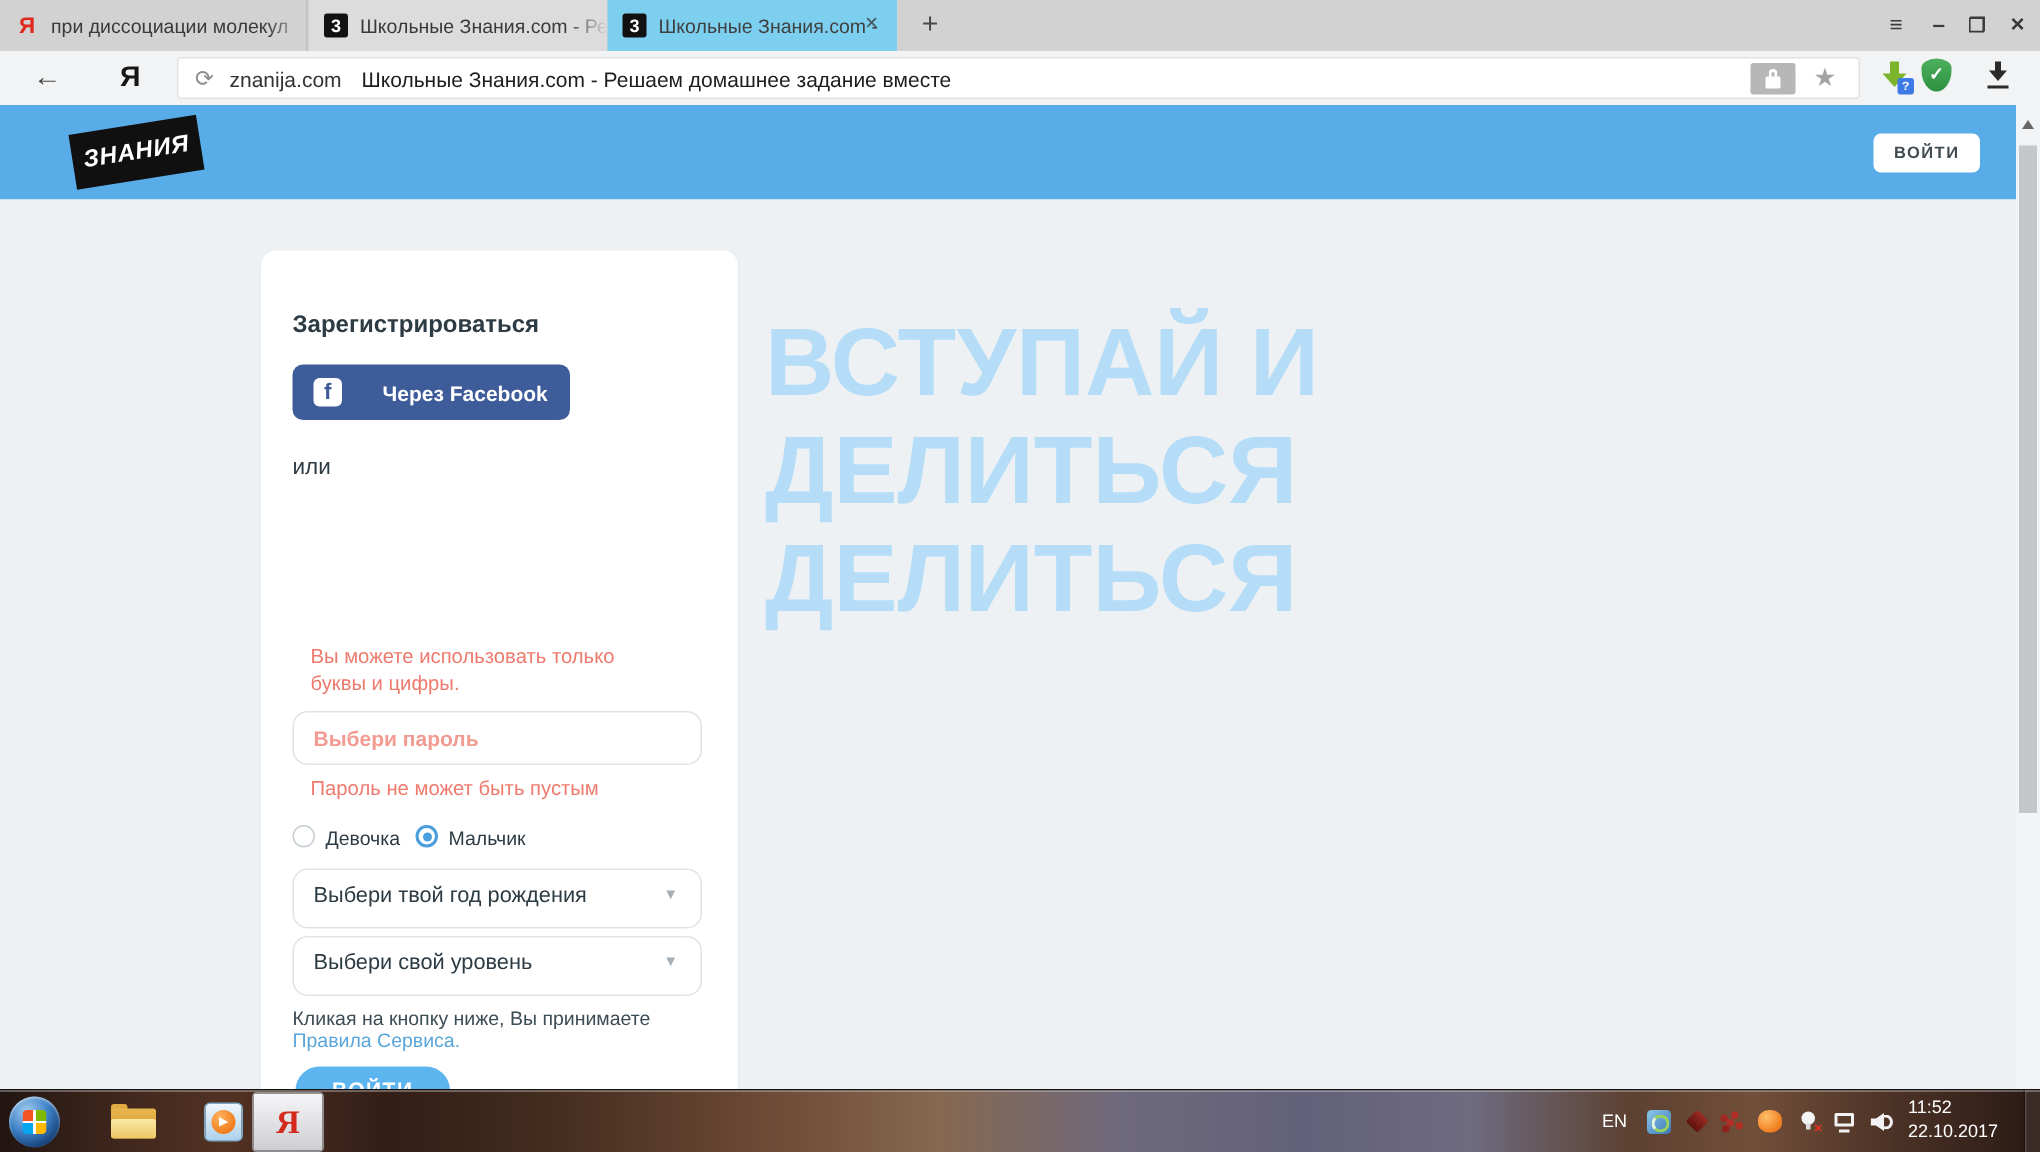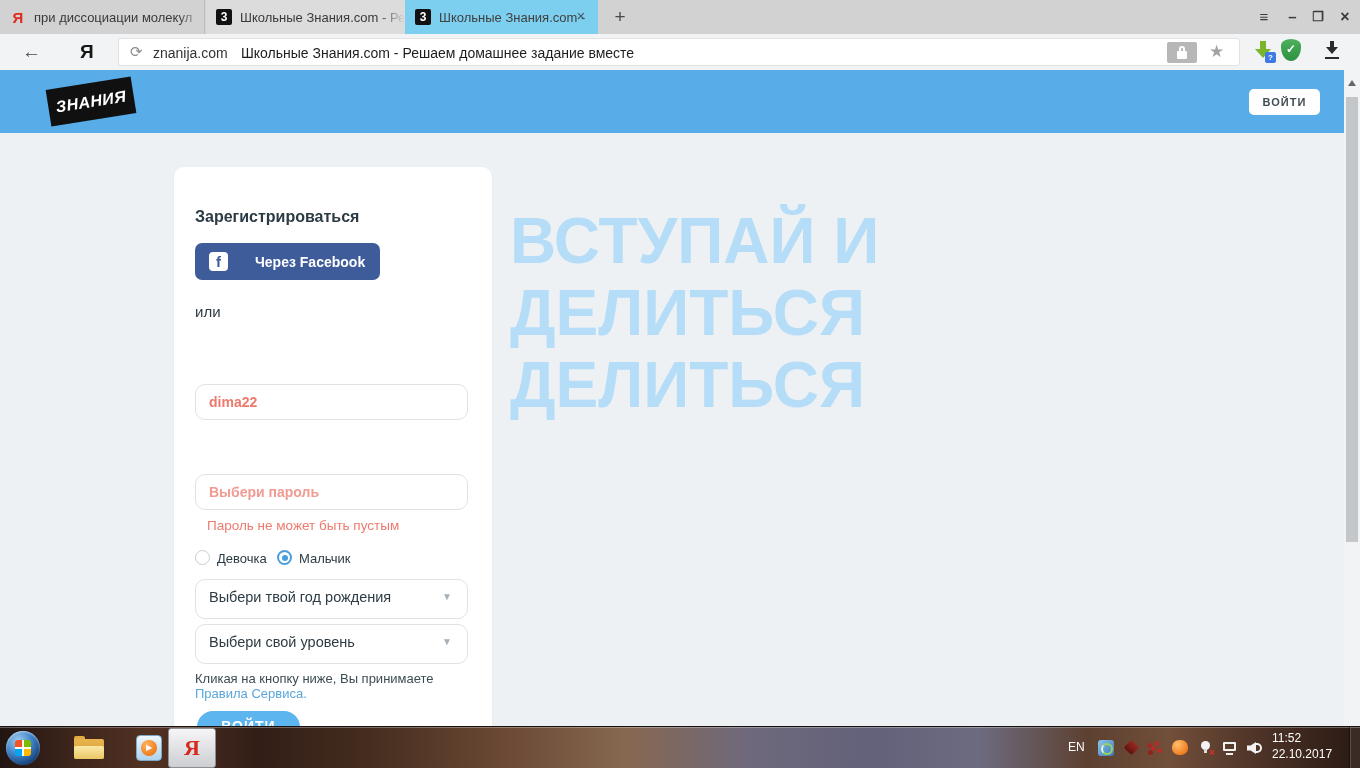--- a/index.html
+++ b/index.html
@@ -245,21 +245,21 @@
   </div>
 
   <div id="content" class="abs">
     <div id="card">
       <div id="reg-title">Зарегистрироваться</div>
       <div id="fb-btn">
         <span id="fb-icon">f</span>
         <span id="fb-label">Через Facebook</span>
       </div>
       <div id="or-label">или</div>
-      <input id="username-input" class="fld" value="dima22" style="">
+      <div id="username-error">Вы можете использовать только буквы и цифры.</div>
       <input id="password-input" class="fld" placeholder="Выбери пароль" style="">
       <div id="password-error">Пароль не может быть пустым</div>
       <div class="radio-row">
         <span id="radio-girl" class="radio"></span>
         <span id="label-girl">Девочка</span>
         <span id="radio-boy" class="radio"></span>
         <span id="label-boy">Мальчик</span>
       </div>
       <div id="sel-year" class="selectbox">
         <span>Выбери твой год рождения</span>

